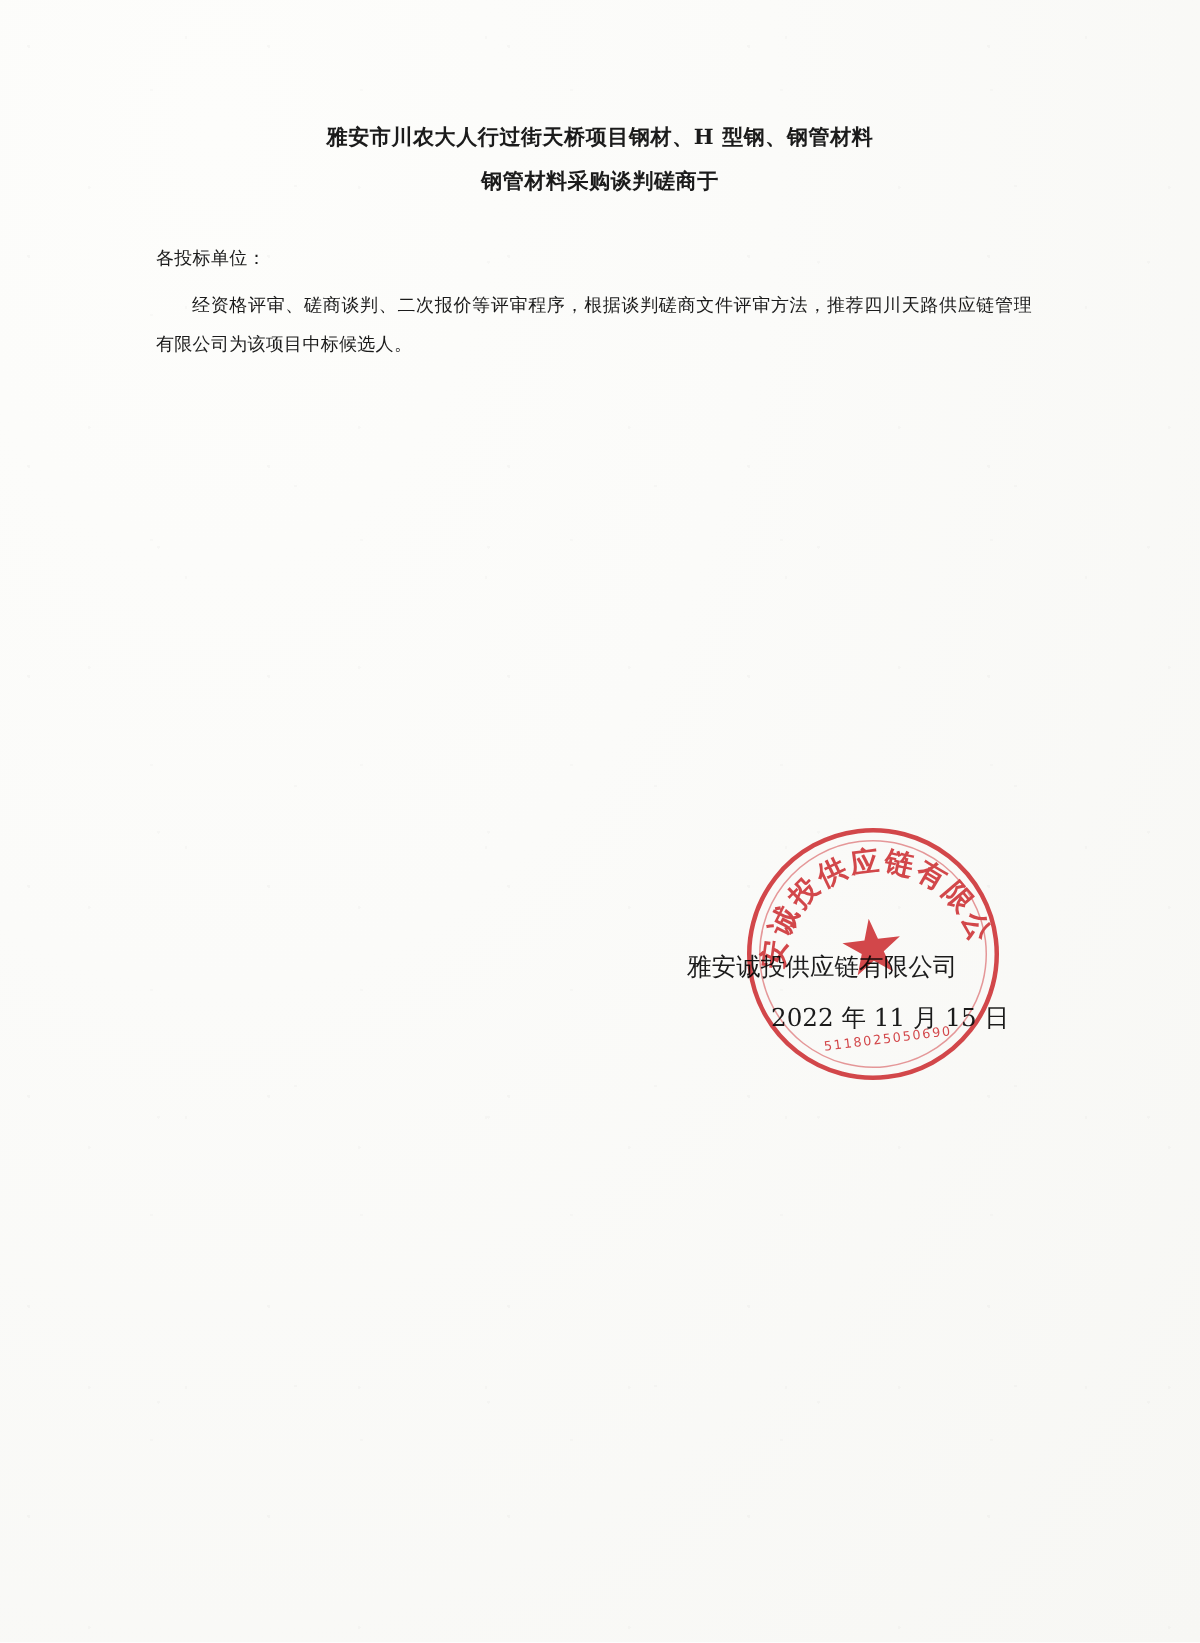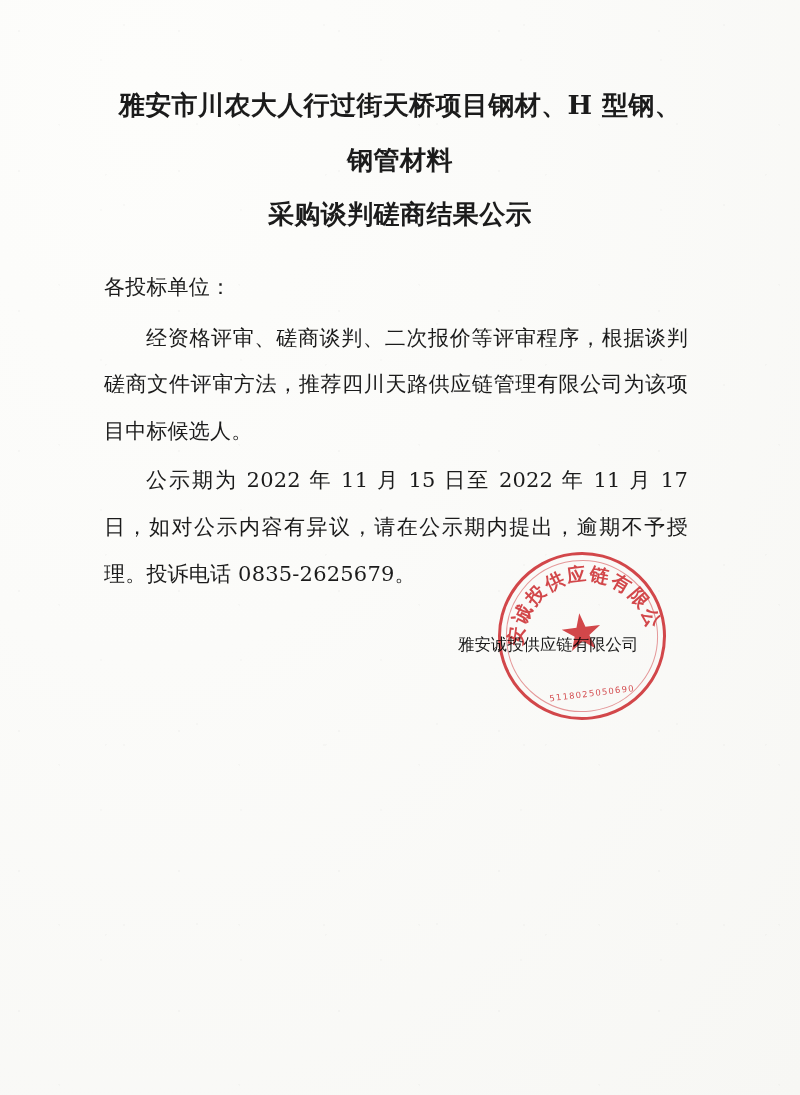--- a/index.html
+++ b/index.html
@@ -40,37 +40,37 @@
     position: absolute;
     left: 0;
     top: 0;
     width: 800px;
   }
 
   .doc-title {
     margin: 0;
     padding: 78px 112px 0 112px;
     text-align: center;
-    font-size: 26px;
+    font-size: 14px;
     font-weight: bold;
     line-height: 2.1;
     letter-spacing: 0.4px;
     font-family: "DejaVu Serif", "Liberation Serif", serif;
   }
   .doc-title .line2 {
     display: block;
   }
 
   .body-block {
     padding: 22px 112px 0 104px;
   }
 
   p.para {
     margin: 0 0 2px 0;
-    font-size: 21px;
+    font-size: 12px;
     line-height: 2.23;
     letter-spacing: 0.2px;
     text-align: justify;
     text-justify: inter-ideograph;
   }
   p.salutation {
     text-indent: 0;
     margin-bottom: 4px;
   }
   p.indent {
@@ -170,38 +170,38 @@
 </head>
 <body>
 
 <div class="page">
   <div class="scan-noise"></div>
 
   <div class="content">
 
     <h1 class="doc-title">
       <span class="line1">雅安市川农大人行过街天桥项目钢材、H 型钢、钢管材料</span>
-      <span class="line2">采购谈判磋商结果公示</span>
+      <span class="line2">钢管材料采购谈判磋商于</span>
     </h1>
 
     <div class="body-block">
 
       <p class="para salutation">各投标单位：</p>
 
 
       <p class="para indent">经资格评审、磋商谈判、二次报价等评审程序，根据谈判磋商文件评审方法，推荐<span class="bold">四川天路供应链管理有限公司</span>为该项目中标候选人。</p>
 
-      <p class="para indent">公示期为 2022 年 11 月 15 日至 2022 年 11 月 17 日，如对公示内容有异议，请在公示期内提出，逾期不予授理。投诉电话 0835-2625679。</p>
 
     </div>
   </div>
 
   <div class="sign-zone">
     <div class="sign-lines">
       <span class="sign-name">雅安诚投供应链有限公司</span>
+      <span class="sign-date">2022 年 11 月 15 日</span>
     </div>
   </div>
 
   <div class="seal">
     <div class="seal-inner-ring"></div>
     <svg class="seal-arc" viewBox="0 0 168 168">
       <defs>
         <path id="arcpath" d="M 20,90 A 64,64 0 1 1 148,90" fill="none"></path>
       </defs>
       <text>

